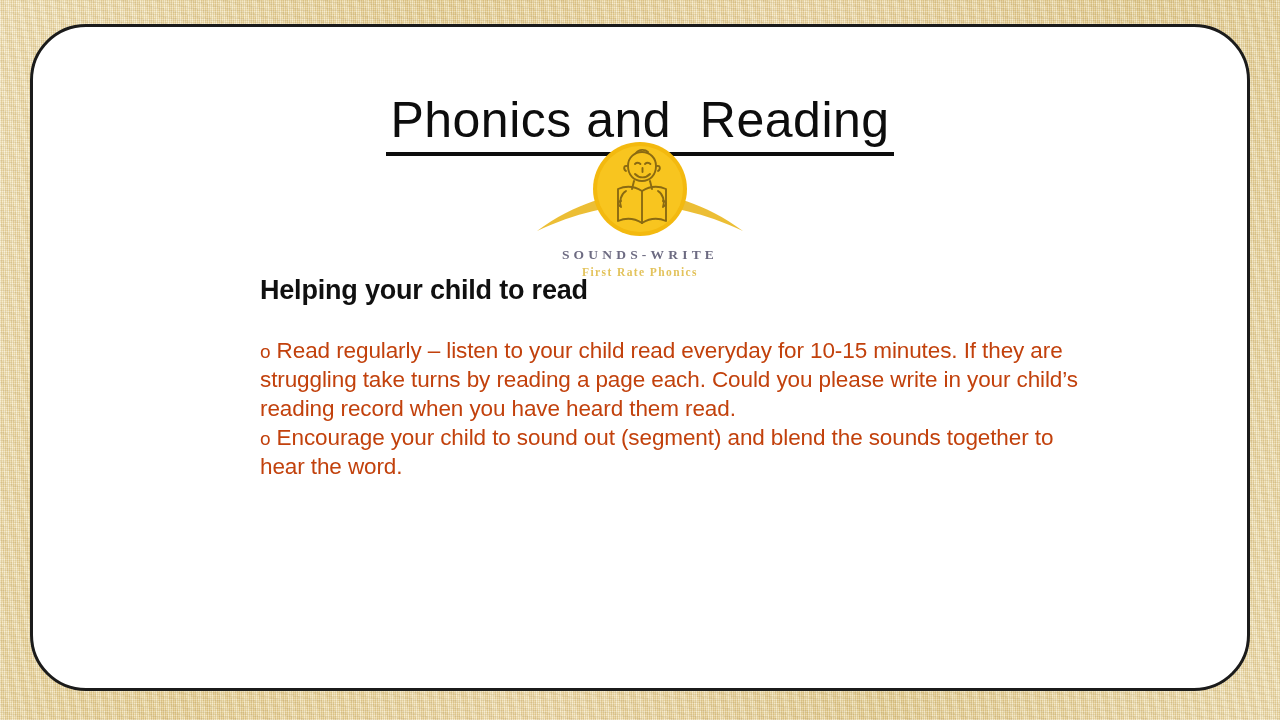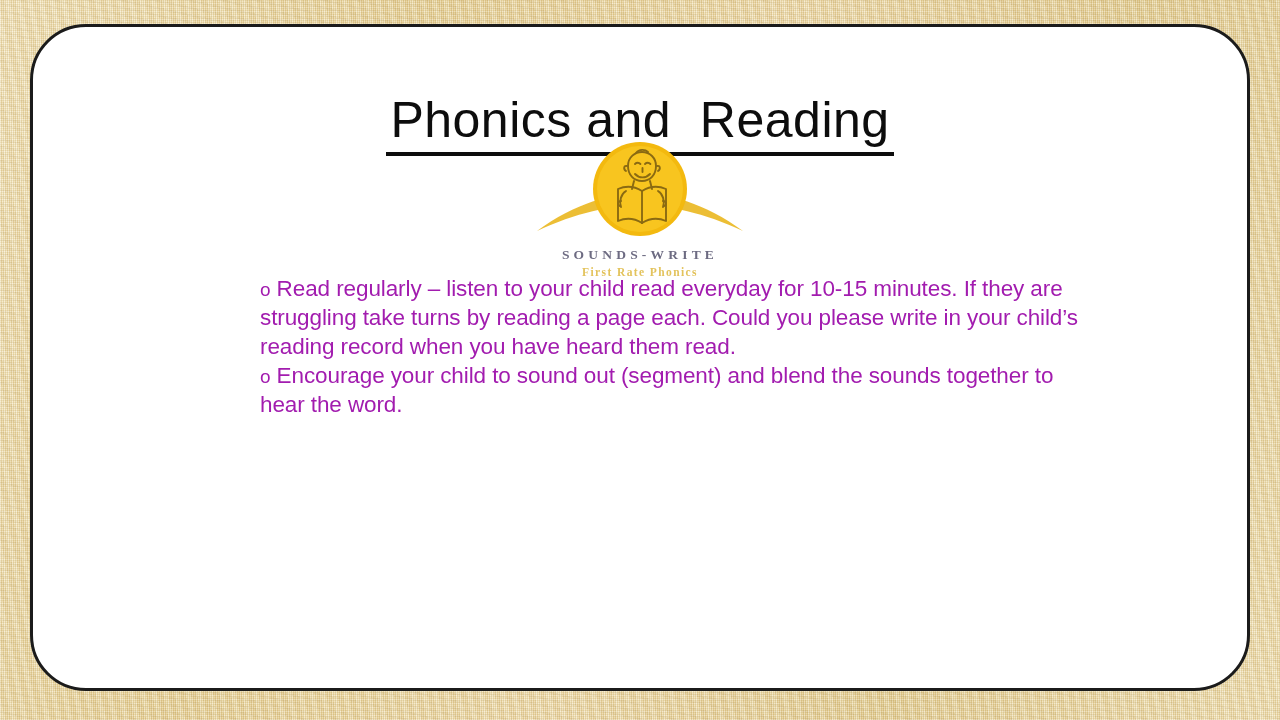--- a/index.html
+++ b/index.html
@@ -145,21 +145,21 @@
     color: #101010;
     letter-spacing: -0.2px;
     line-height: 1.2;
     margin: 0 0 30px 0;
     white-space: pre;
   }
   .body-paragraph {
     font-family: "Liberation Sans", sans-serif;
     font-size: 22.5px;
     font-weight: 400;
-    color: #a21caf;
+    color: #c2410c;
     line-height: 1.29;
     letter-spacing: -0.1px;
     margin: 0;
   }
   .bullet-marker {
     font-size: 19px;
   }
 </style>
 </head>
 <body>
@@ -211,20 +211,21 @@
             <path d="M107 52 C 115 47, 124 47, 131 50 L 131 82 C 124 79, 115 79, 107 84"></path>
           </g>
         </svg>
       </div>
       <div id="logo-wordmark">SOUNDS-WRITE</div>
       <div id="logo-tagline">First Rate Phonics</div>
     </div>
 
     <div id="body-block">
 
+      <div id="section-heading">Helping your child to read</div>
 
       <p class="body-paragraph"><span class="bullet-marker">o</span><span> Read regularly – listen to your child read everyday for 10-15 minutes. If they  are struggling take turns by reading a page each. Could you please write in  your child’s reading record when you have heard them read.</span></p>
 
       <p class="body-paragraph"><span class="bullet-marker">o</span><span> Encourage your child to sound out (segment) and blend the sounds together to hear the word.</span></p>
 
 
     </div>
 
   </div>
 </div>

